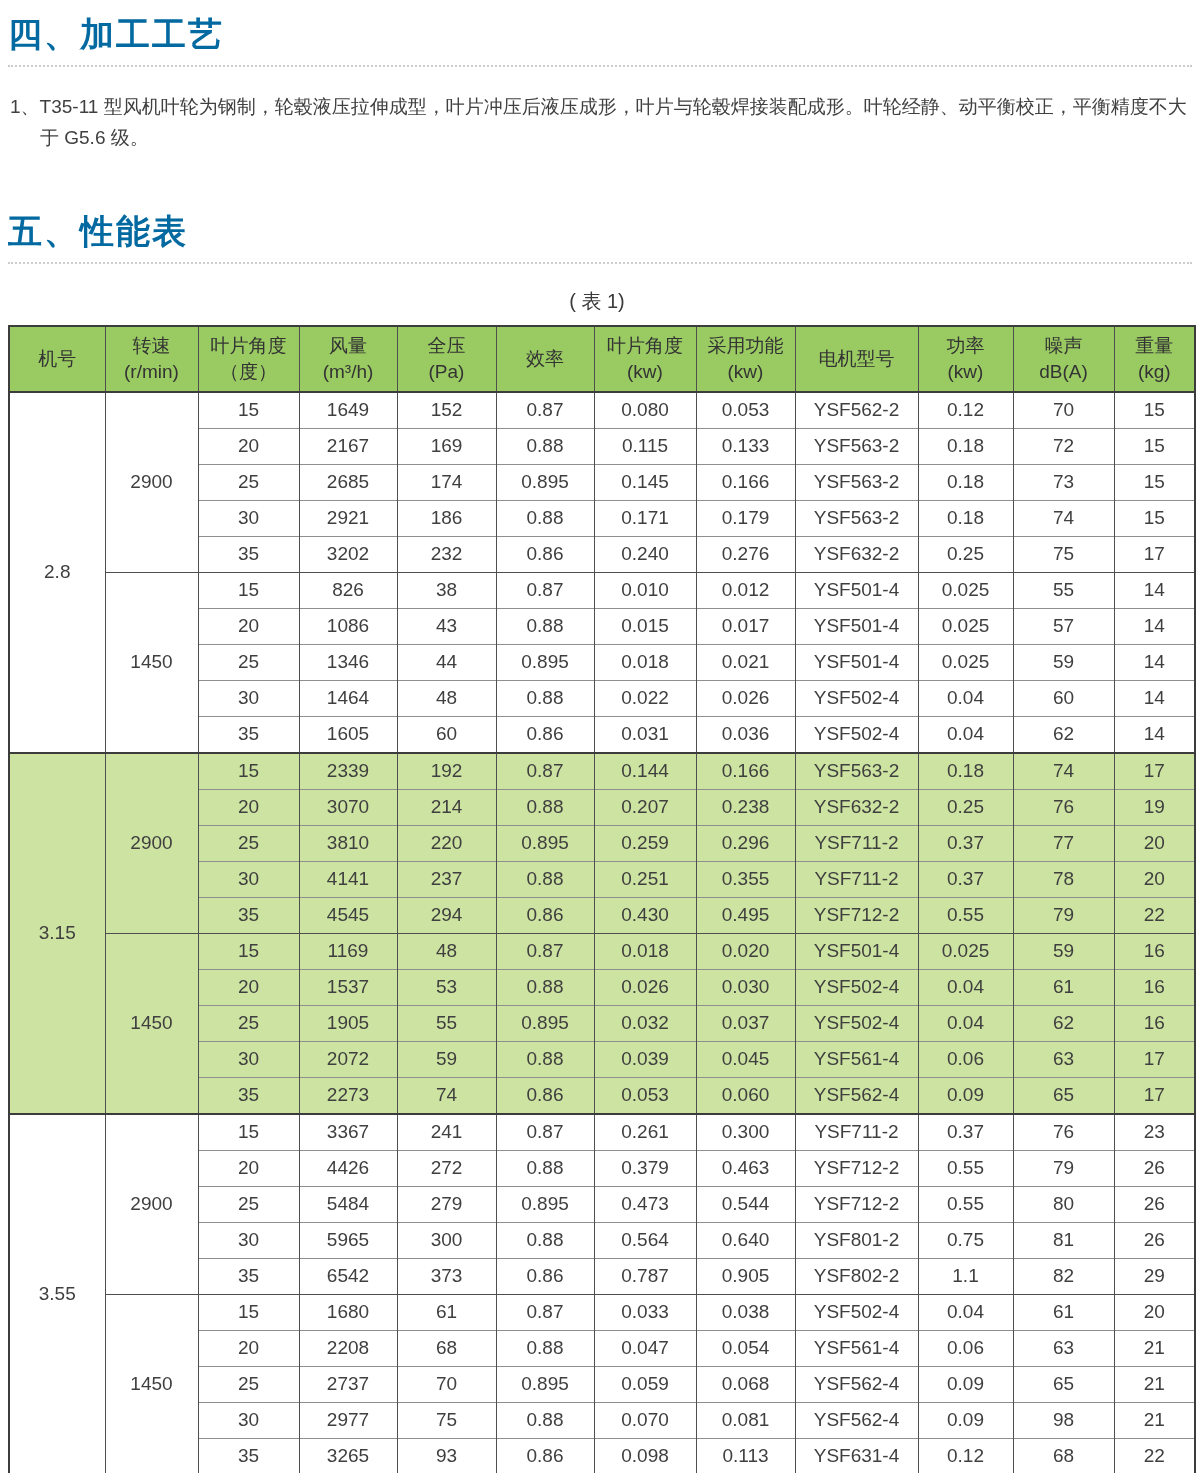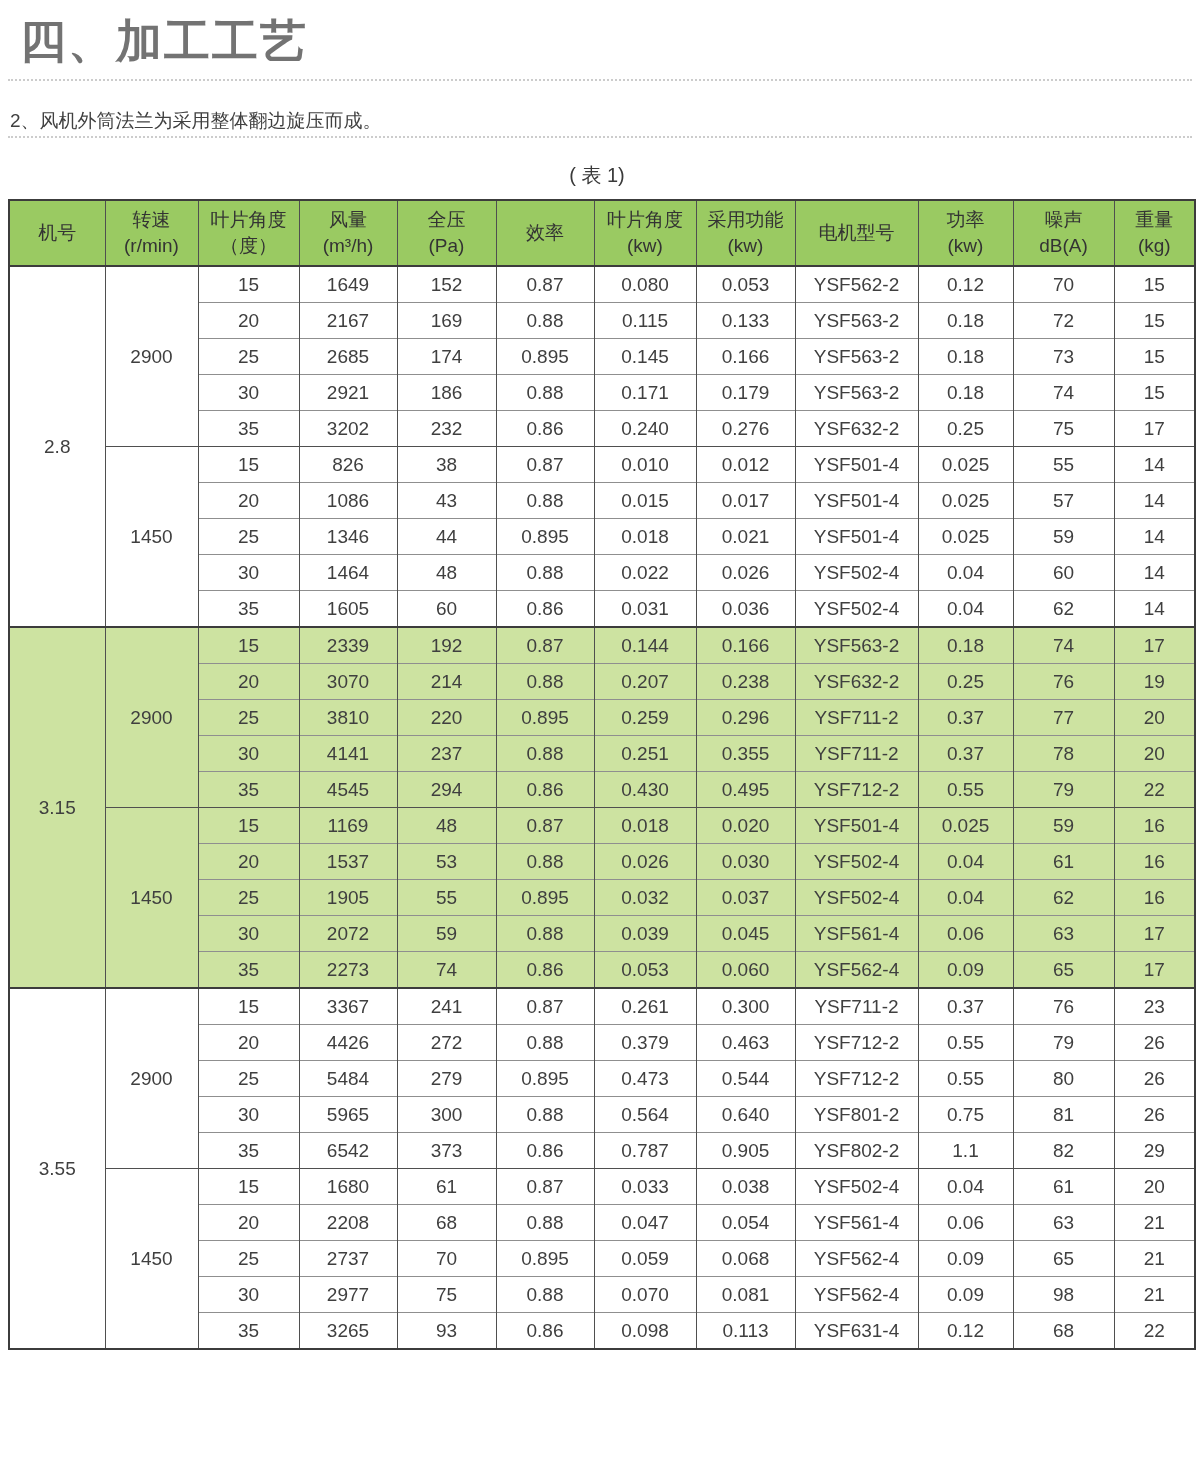--- a/index.html
+++ b/index.html
@@ -11,24 +11,24 @@
   }
   .page {
     width: 1200px;
     min-height: 1473px;
     margin: 0 auto;
     padding: 14px 8px 20px 8px;
     box-sizing: border-box;
     background: #ffffff;
   }
   .sec-title {
-    margin: 0 0 10px 12px;
-    font-size: 46px;
+    margin: 0 0 10px 0;
+    font-size: 34px;
     font-weight: bold;
-    color: #737373;
+    color: #0369a1;
     letter-spacing: 2px;
     line-height: 1.2;
   }
   .dots {
     border: none;
     border-bottom: 2px dotted #cccccc;
     margin: 0 0 24px 0;
     height: 0;
   }
   .body-text { margin: 0 0 0 2px; }
@@ -94,23 +94,24 @@
 </style>
 </head>
 <body>
 
 <div class="page">
 
   <h1 class="sec-title">四、加工工艺</h1>
   <hr class="dots">
 
   <div class="body-text">
-    <p>2、风机外筒法兰为采用整体翻边旋压而成。</p>
+    <p>1、T35-11 型风机叶轮为钢制，轮毂液压拉伸成型，叶片冲压后液压成形，叶片与轮毂焊接装配成形。叶轮经静、动平衡校正，平衡精度不大于 G5.6 级。</p>
   </div>
 
+  <h1 class="sec-title second">五、性能表</h1>
   <hr class="dots">
 
   <div class="table-note">( 表 1)</div>
 
   <table class="perf">
     <colgroup>
       <col class="c1">
         <col class="c2">
         <col class="c3">
         <col class="c4">

